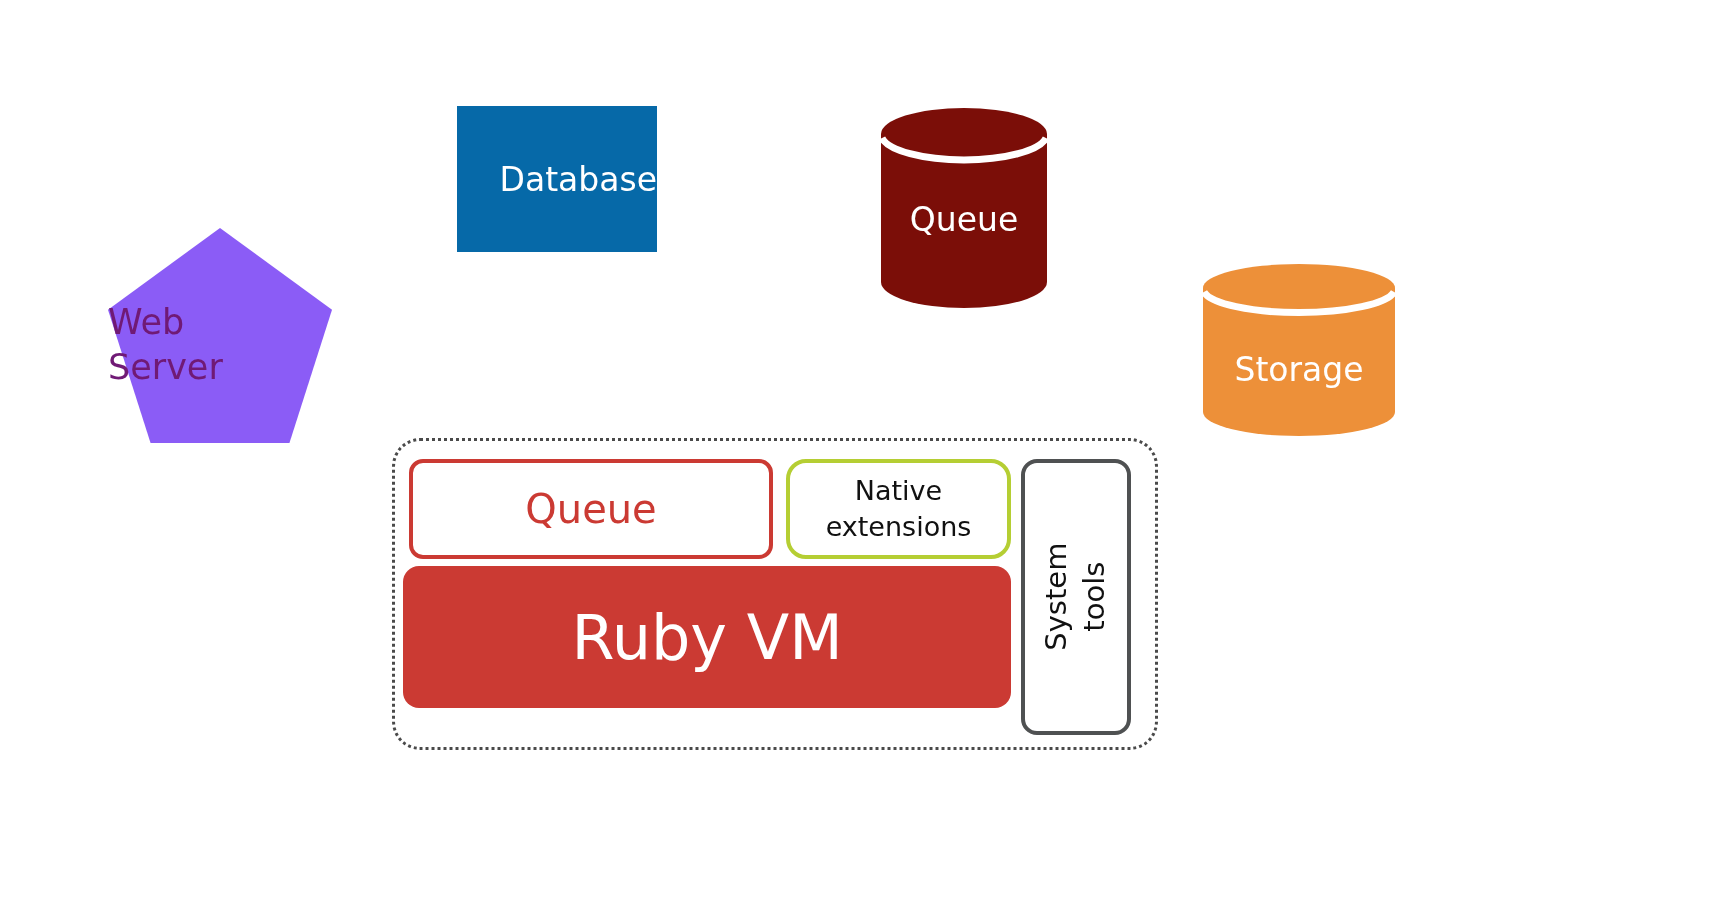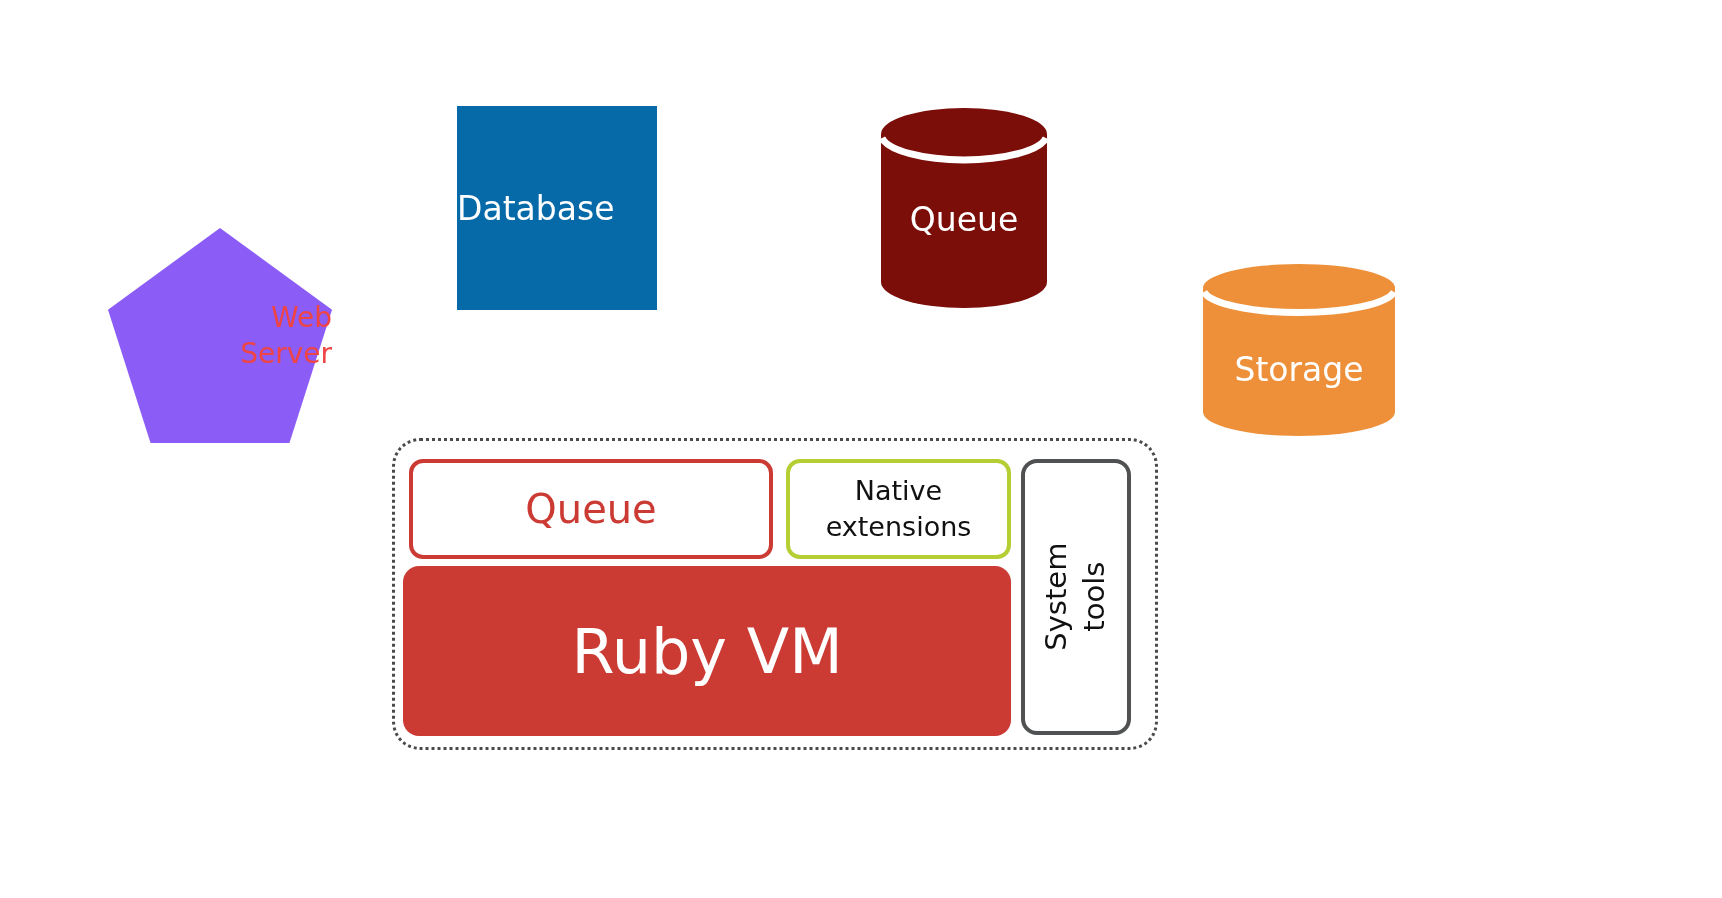--- a/index.html
+++ b/index.html
@@ -30,40 +30,40 @@
     position: absolute;
     inset: 0;
     background: var(--pentagon-fill, #8B5CF6);
     clip-path: polygon(50% 0%, 100% 38%, 81% 100%, 19% 100%, 0% 38%);
   }
   .pentagon-label {
     position: absolute;
     left: 0;
     right: 0;
     top: 72px;
-    text-align: right;
-    color: #ef4444;
-    font-size: 28px;
+    text-align: left;
+    color: #701a75;
+    font-size: 35px;
     line-height: 1.28;
     font-weight: 400;
     white-space: pre-line;
     pointer-events: none;
   }
 
   
   .db-box {
     position: absolute;
     left: 457px;
     top: 106px;
     width: 200px;
-    height: 204px;
+    height: 146px;
     background: var(--db-fill, #0669A8);
     display: flex;
     align-items: center;
-    justify-content: flex-start;
+    justify-content: flex-end;
   }
   .db-label {
     color: #ffffff;
     font-size: 33px;
     font-weight: 400;
   }
 
   
   .cyl {
     position: absolute;
@@ -130,21 +130,21 @@
     font-weight: 400;
   }
 
   .native-box {
     position: absolute;
     left: 786px;
     top: 459px;
     width: 225px;
     height: 100px;
     border: 4px solid var(--native-border, #B5CE33);
-    border-radius: 14px;
+    border-radius: 20px;
     background: #ffffff;
     box-sizing: border-box;
     display: flex;
     align-items: center;
     justify-content: center;
   }
   .native-label {
     color: #111111;
     font-size: 27px;
     line-height: 1.32;
@@ -173,21 +173,21 @@
     color: #111111;
     font-size: 29px;
     line-height: 1.3;
   }
 
   .rubyvm-box {
     position: absolute;
     left: 403px;
     top: 566px;
     width: 608px;
-    height: 170px;
+    height: 142px;
     background: var(--rubyvm-fill, #CB3A33);
     border-radius: 16px;
     display: flex;
     align-items: center;
     justify-content: center;
   }
   .rubyvm-label {
     color: #ffffff;
     font-size: 62px;
     font-weight: 400;

